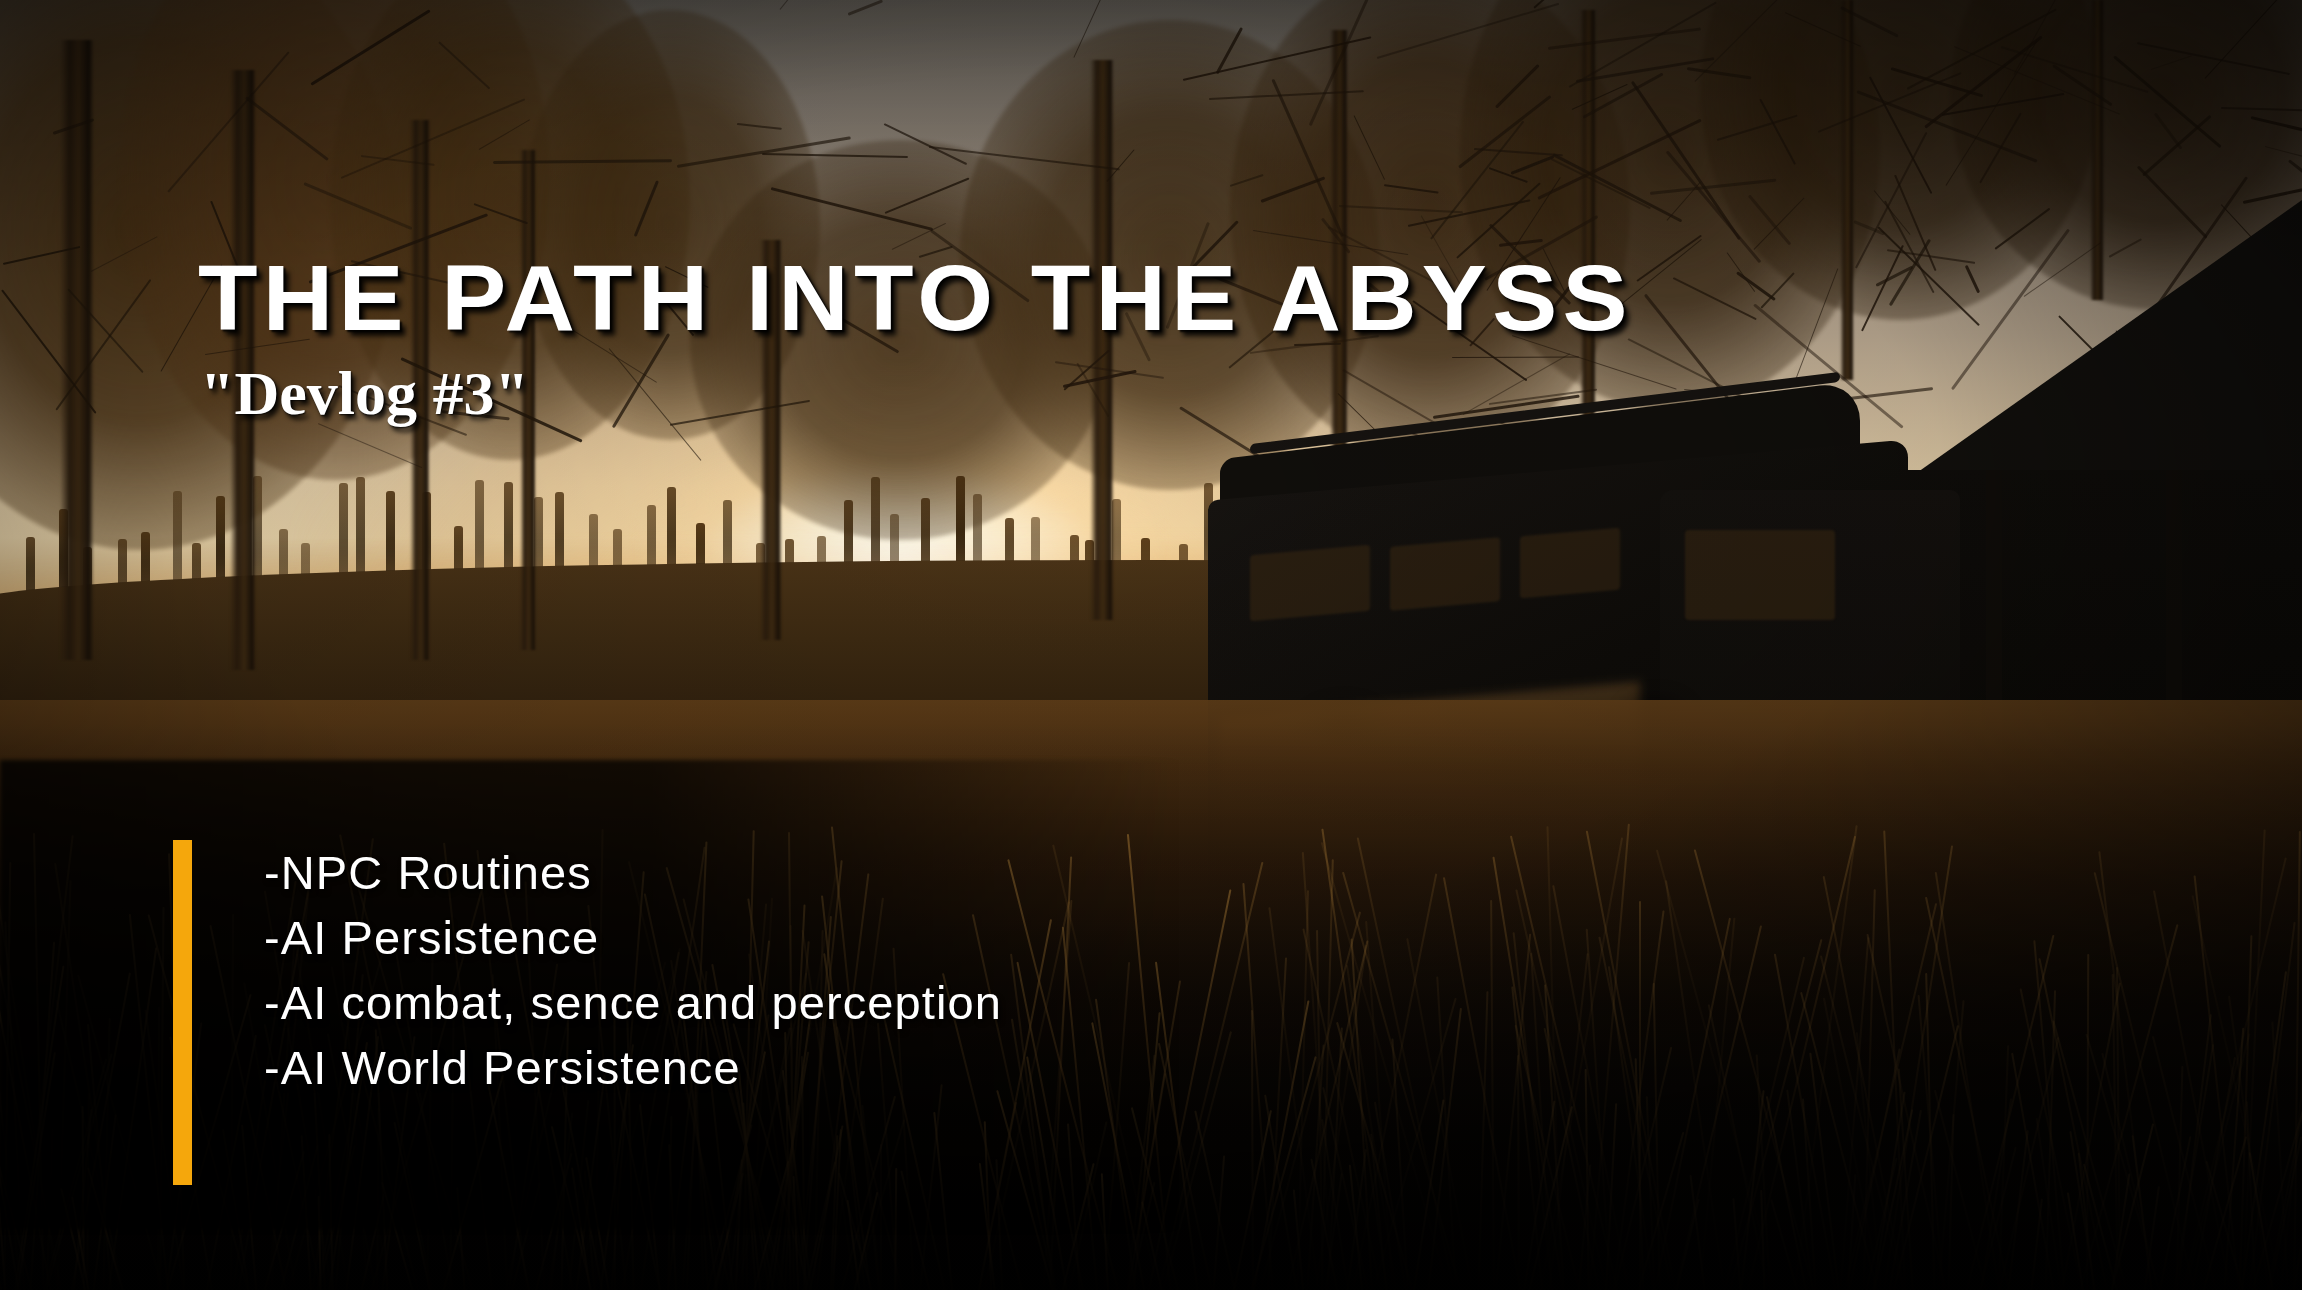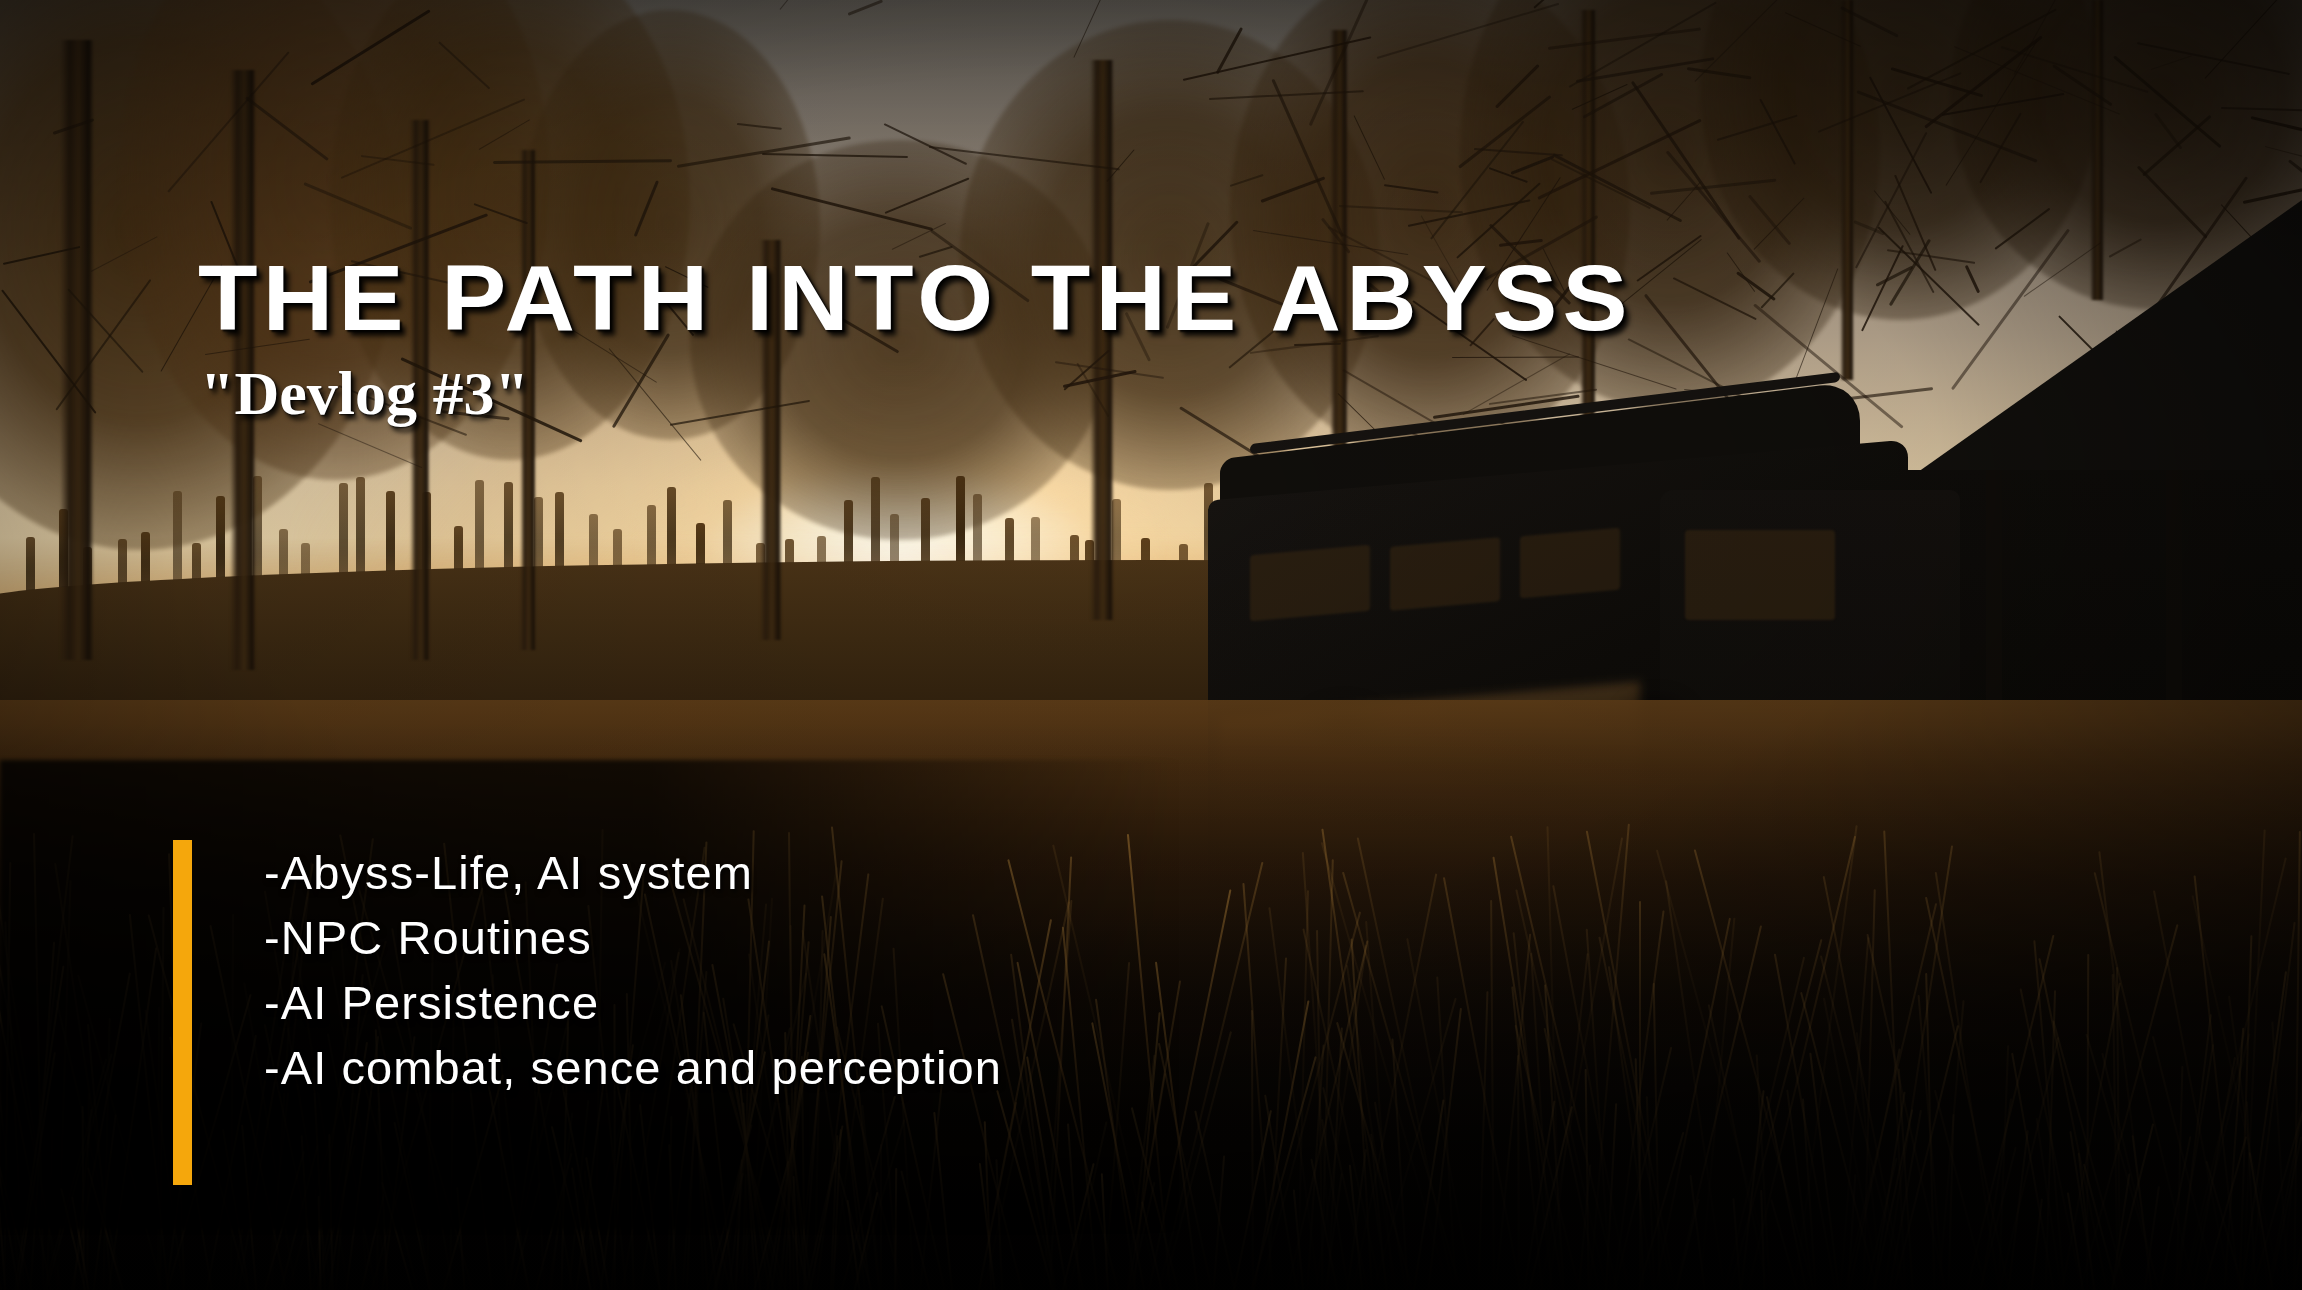--- a/index.html
+++ b/index.html
@@ -1048,21 +1048,21 @@
   </div>
 
   <div class="overlay">
 
     <h1 class="title">THE PATH INTO THE ABYSS</h1>
 
     <h2 class="subtitle">"Devlog #3"</h2>
 
     <div class="bullets">
       <ul class="bullet-list" id="bullet-list">
-          <li class="bullet-item">-Abyss-Life, AI system</li>
           <li class="bullet-item">-NPC Routines</li>
           <li class="bullet-item">-AI Persistence</li>
           <li class="bullet-item">-AI combat, sence and perception</li>
+          <li class="bullet-item">-AI World Persistence</li>
         </ul>
     </div>
 
   </div>
 </div>
 
 </body></html>

